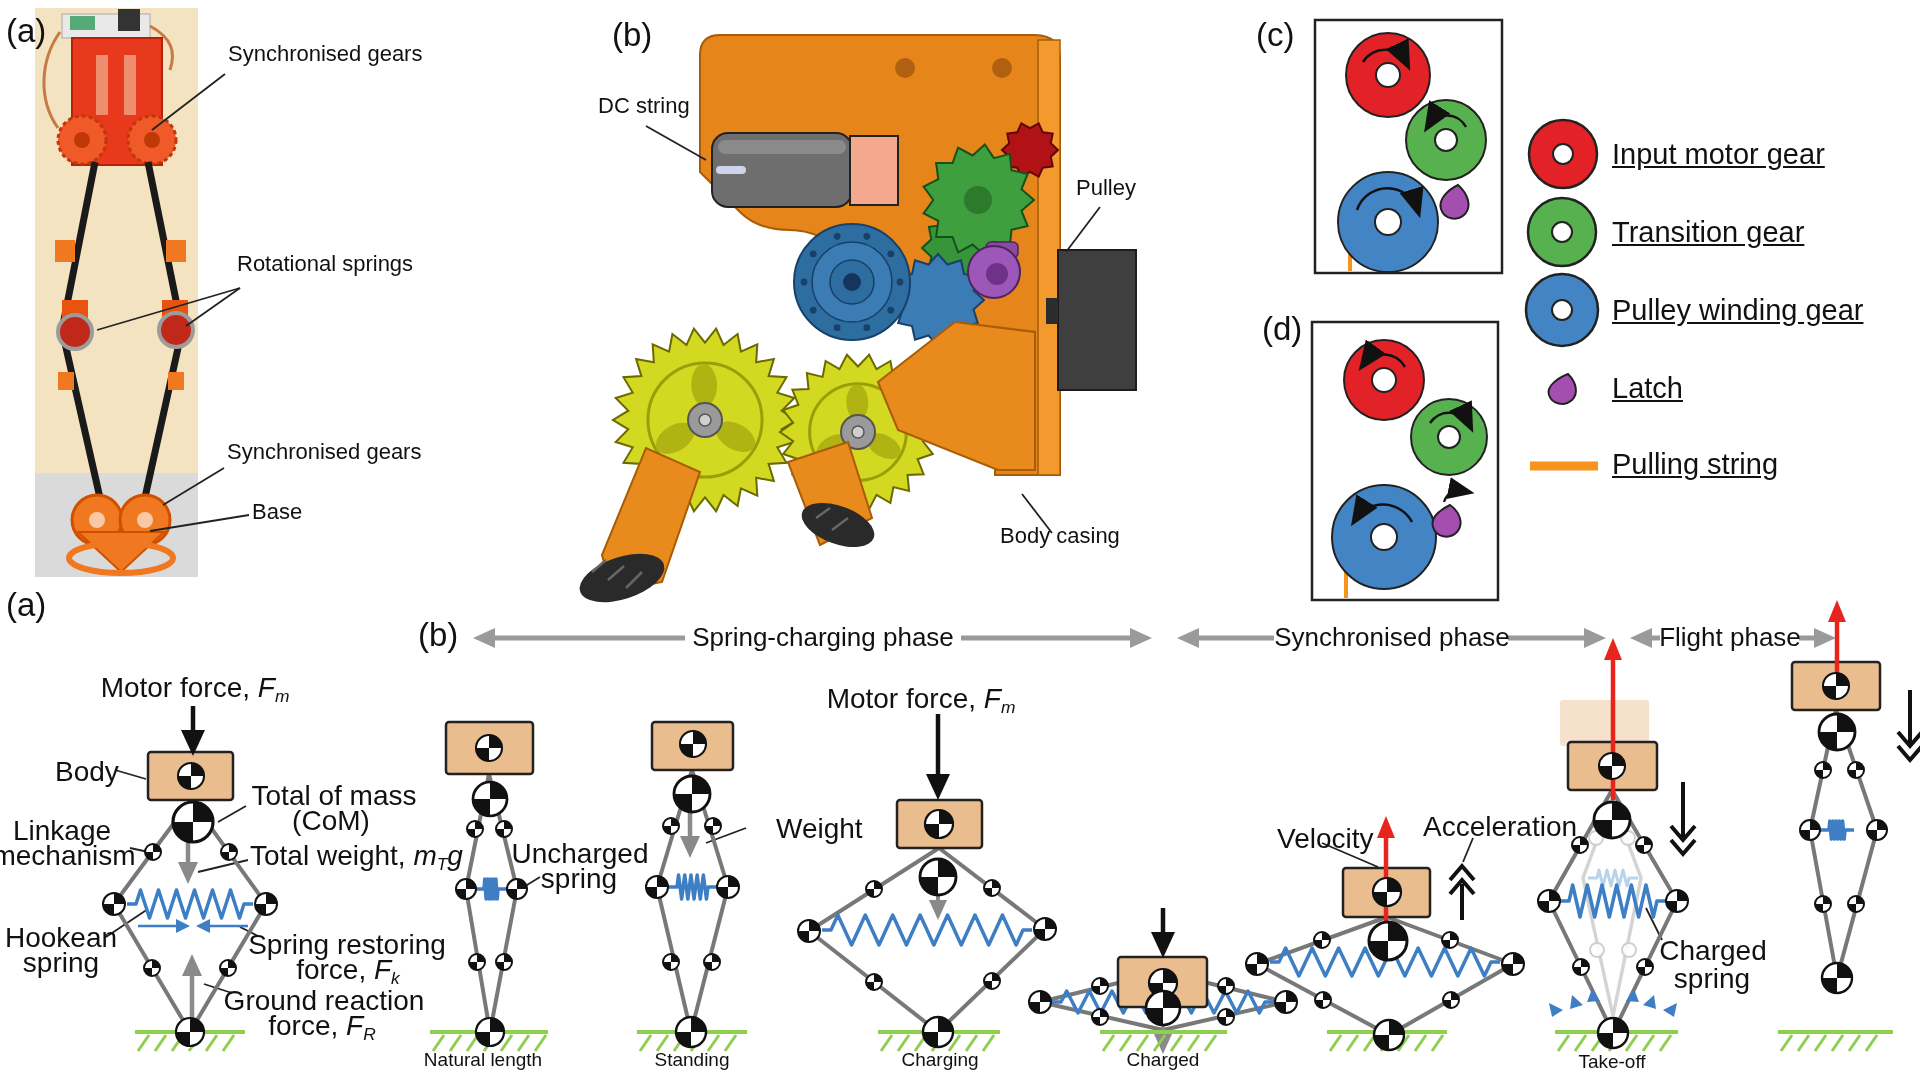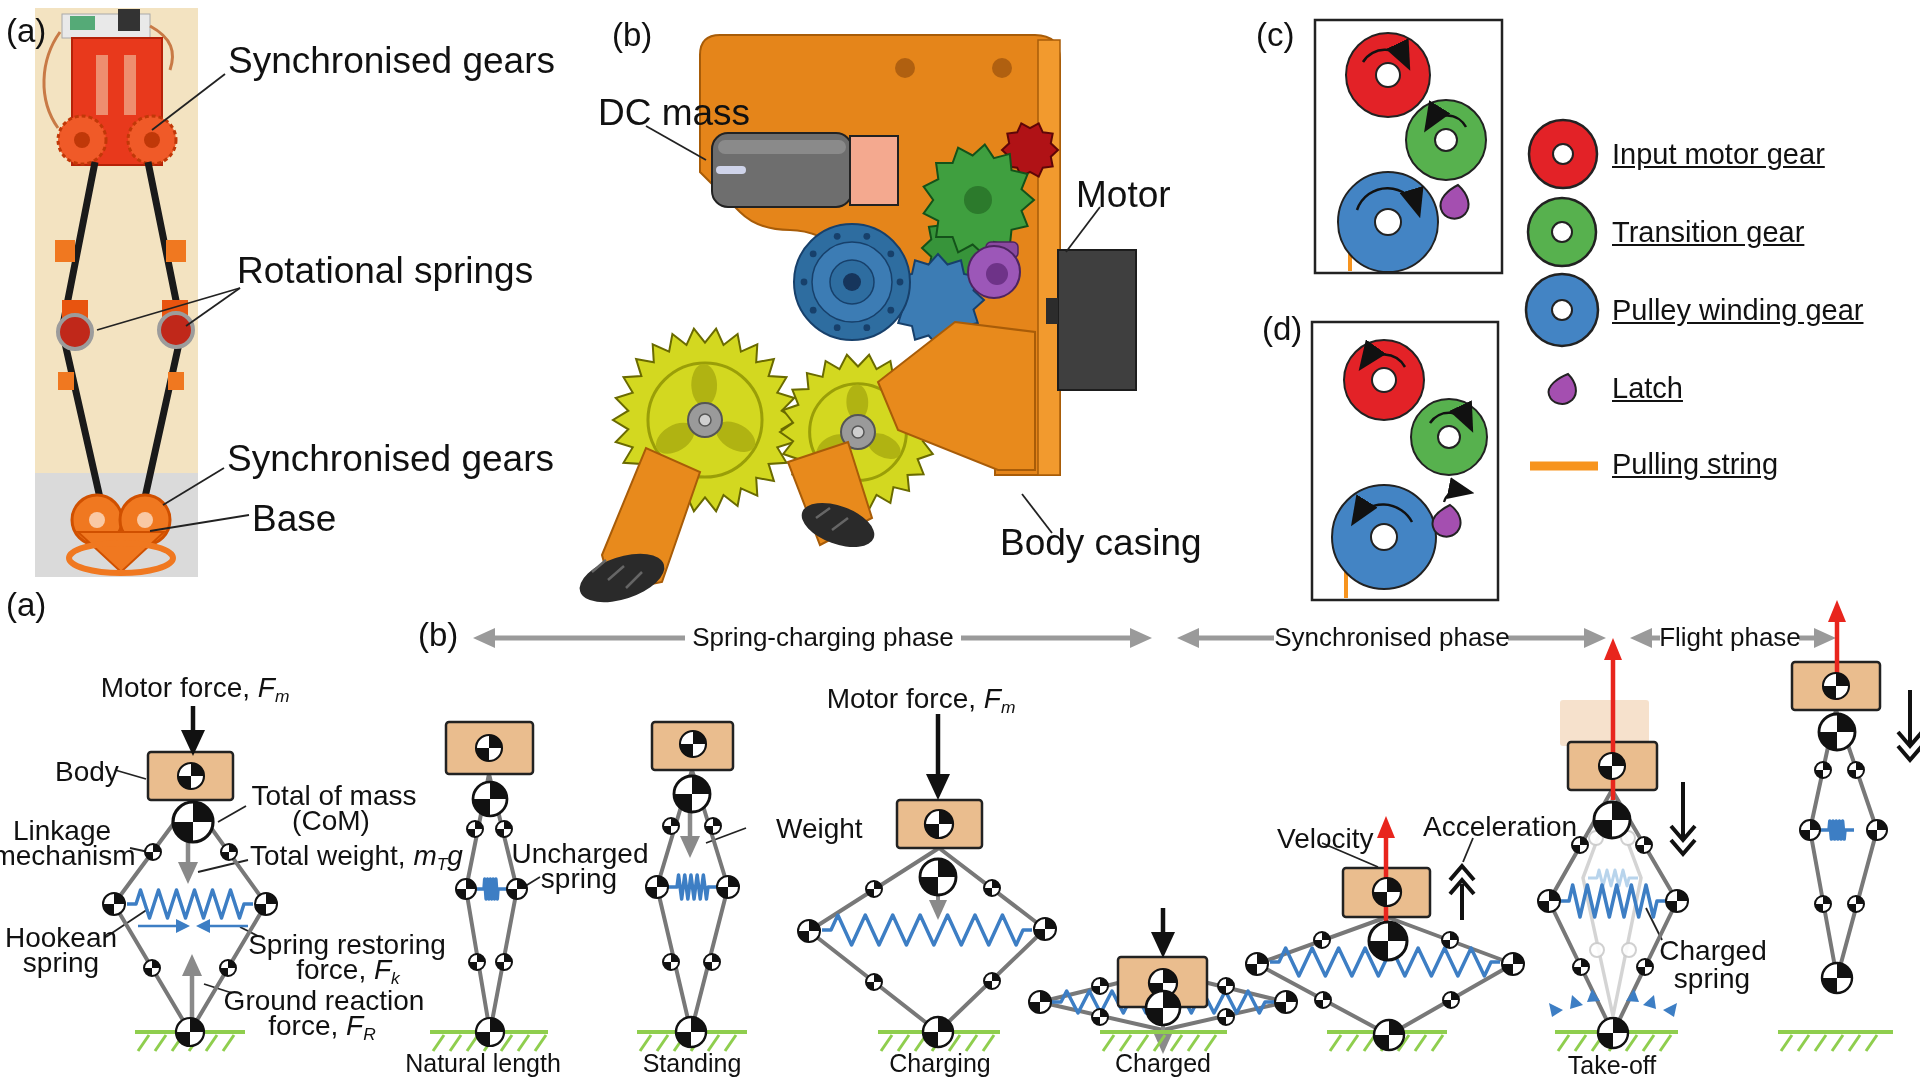--- a/index.html
+++ b/index.html
@@ -3,24 +3,24 @@
 <meta charset="utf-8">
 <style>
   html,body{margin:0;padding:0;background:#fff;}
   #stage{position:relative;width:1920px;height:1080px;background:#fff;overflow:hidden;
          font-family:"Liberation Sans",sans-serif;}
   #art{position:absolute;left:0;top:0;}
   .lbl{position:absolute;color:#111;white-space:nowrap;line-height:1.05;
        font-family:"Liberation Sans",sans-serif;}
   .c{transform:translateX(-50%);text-align:left;}
   .tag{font-size:33px;}
-  .t30{font-size:37px;}
+  .t30{font-size:22px;}
   .t29{font-size:29px;text-decoration:underline;}
   .t26{font-size:26px;}
-  .t25{font-size:25px;}
+  .t25{font-size:19px;}
   .t24{font-size:28px;}
   .lbl i{font-style:italic;}
   .lbl sub{font-size:0.62em;font-style:italic;vertical-align:-0.3em;}
 </style>
 </head>
 <body>
 
 <div id="stage">
 
 <svg id="art" width="1920" height="1080" viewBox="0 0 1920 1080">
@@ -764,22 +764,22 @@
       </g>
 </svg>
 
 <div class="lbl tag" style="left:6px;top:14px">(a)</div>
 <div class="lbl t30" style="left:228px;top:42px">Synchronised gears</div>
 <div class="lbl t30" style="left:237px;top:252px">Rotational springs</div>
 <div class="lbl t30" style="left:227px;top:440px">Synchronised gears</div>
 <div class="lbl t30" style="left:252px;top:500px">Base</div>
 
 <div class="lbl tag" style="left:612px;top:18px">(b)</div>
-<div class="lbl t30" style="left:598px;top:94px">DC mass</div>
-<div class="lbl t30" style="left:1076px;top:176px">Motor</div>
+<div class="lbl t30" style="left:598px;top:94px">DC string</div>
+<div class="lbl t30" style="left:1076px;top:176px">Pulley</div>
 <div class="lbl t30" style="left:1000px;top:524px">Body casing</div>
 
 <div class="lbl tag" style="left:1256px;top:18px">(c)</div>
 <div class="lbl tag" style="left:1262px;top:312px">(d)</div>
 
 <div class="lbl t29" style="left:1612px;top:139px">Input motor gear</div>
 <div class="lbl t29" style="left:1612px;top:217px">Transition gear</div>
 <div class="lbl t29" style="left:1612px;top:295px">Pulley winding gear</div>
 <div class="lbl t29" style="left:1612px;top:373px">Latch</div>
 <div class="lbl t29" style="left:1612px;top:449px">Pulling string</div>

